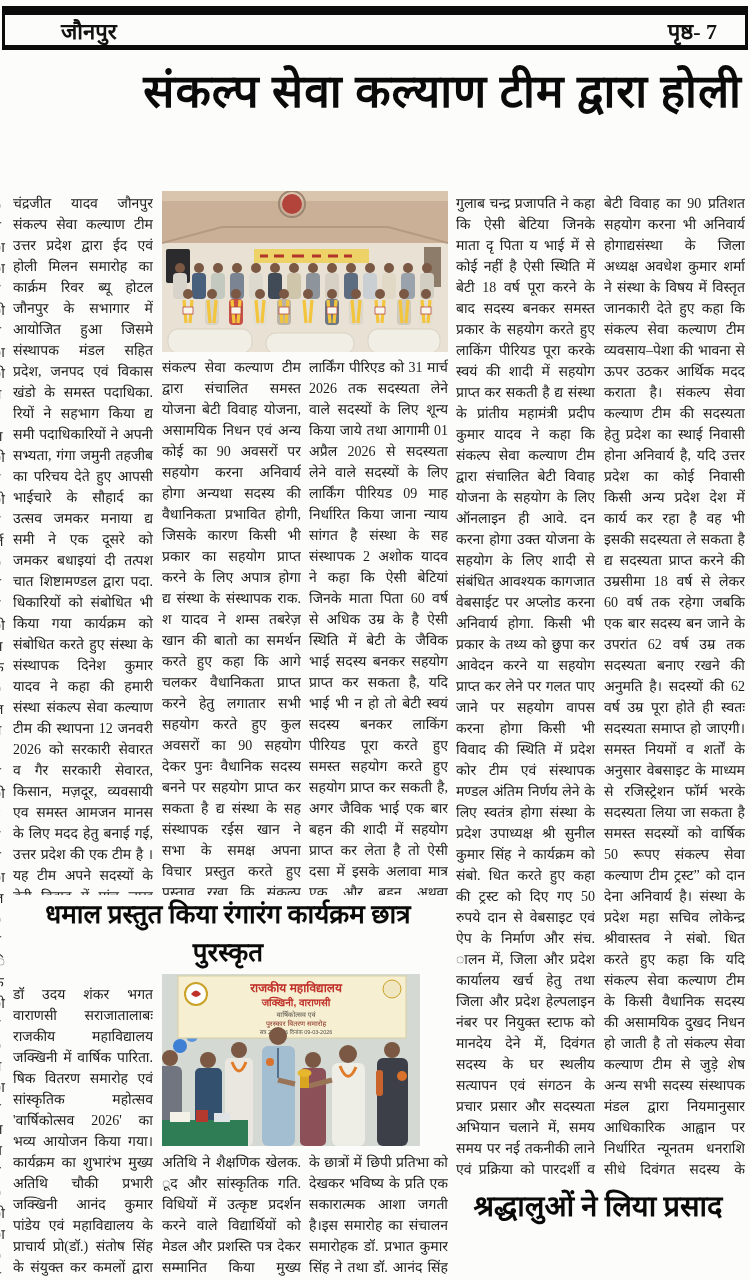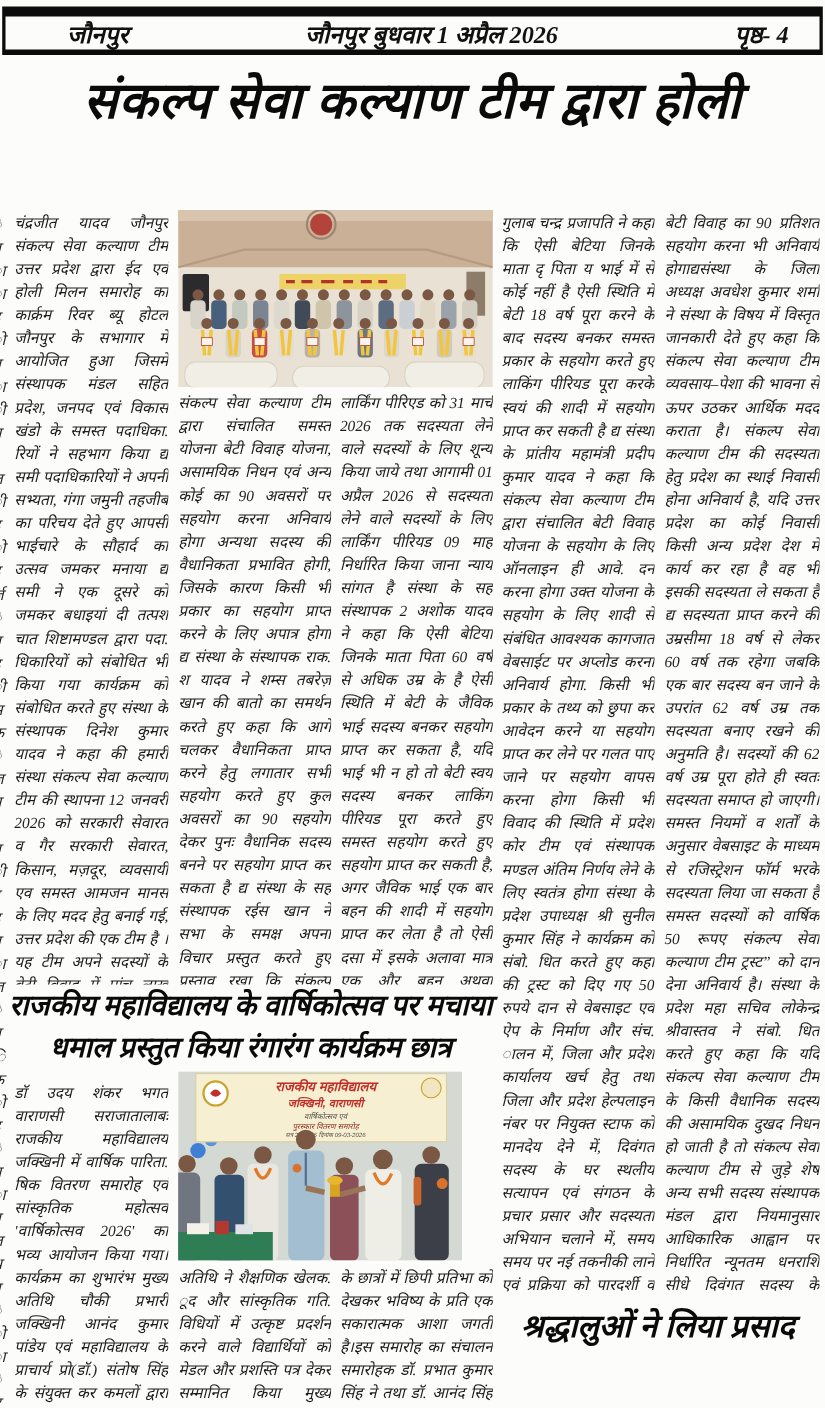--- a/index.html
+++ b/index.html
@@ -4,31 +4,31 @@
 <style>
   :root{
     --paper:#fcfcfa; --ink:#1c1c1c; --headline-ink:#0a0a0a;
     --photo-ceiling:#c9b096; --photo-wall:#e9e2d4; --sash-yellow:#f3c53d;
     --banner-cream:#f6efd2; --banner-red:#c03028; --table-green:#2f7d55;
   }
   html,body{margin:0;padding:0;background:#9a9a9a;}
   .page{
     position:relative; width:750px; height:1280px; margin:0 auto;
     background:var(--paper); overflow:hidden;
-    font-family:"Liberation Serif","DejaVu Serif",serif; color:var(--ink);font-style:italic;
+    font-family:"Liberation Serif","DejaVu Serif",serif; color:var(--ink);
   }
   .masthead{
     position:absolute; top:6px; left:2px; right:2px; height:44px;
     border:3px solid #0b0b0b; border-top-width:9px; border-bottom-width:5px;
     display:flex; align-items:center; justify-content:space-between;
     padding:0 28px 0 56px; box-sizing:border-box;
     font-size:22px; font-weight:600; color:#111;
   }
   .hl1{
-    position:absolute; top:62px; left:8px; width:734px; text-align:center;
+    position:absolute; top:62px; left:8px; width:734px; text-align:right;
     font-size:46px; line-height:60px; font-weight:700; color:var(--headline-ink);
     letter-spacing:1px;
   }
   .hl2{
     position:absolute; left:8px; top:896px; width:440px; text-align:center;
     font-size:26px; line-height:38px; font-weight:700; color:var(--headline-ink);
   }
   .hl3{
     position:absolute; left:450px; top:1183px; width:296px; text-align:center;
     font-size:29px; line-height:47px; font-weight:700; color:var(--headline-ink);
@@ -45,22 +45,21 @@
   .photo{position:absolute; display:block;}
   svg text{font-family:"Liberation Sans","DejaVu Sans",sans-serif;}
 </style>
 </head>
 <body>
 
 <div class="page">
 
   <div class="masthead">
     <span>जौनपुर</span>
-    <span>जौनपुर बुधवार 1 अप्रैल 2026</span>
-    <span>पृष्ठ- 4</span>
+    <span>पृष्ठ- 7</span>
   </div>
 
   <div class="edge">े
 ब
 ा
 ा
 द
 ो
 ब
 ा
@@ -189,21 +188,20 @@
     </g>
   </svg>
 
   <div class="col" style="left:13px; top:193px; width:140px; height:702px;">चंद्रजीत यादव जौनपुर संकल्प सेवा कल्याण टीम उत्तर प्रदेश द्वारा ईद एवं होली मिलन समारोह का कार्क्रम रिवर ब्यू होटल जौनपुर के सभागार में आयोजित हुआ जिसमे संस्थापक मंडल सहित प्रदेश, जनपद एवं विकास खंडो के समस्त पदाधिका. रियों ने सहभाग किया द्य समी पदाधिकारियों ने अपनी सभ्यता, गंगा जमुनी तहजीब का परिचय देते हुए आपसी भाईचारे के सौहार्द का उत्सव जमकर मनाया द्य समी ने एक दूसरे को जमकर बधाइयां दी तत्पश चात शिष्टामण्डल द्वारा पदा. धिकारियों को संबोधित भी किया गया कार्यक्रम को संबोधित करते हुए संस्था के संस्थापक दिनेश कुमार यादव ने कहा की हमारी संस्था संकल्प सेवा कल्याण टीम की स्थापना 12 जनवरी 2026 को सरकारी सेवारत व गैर सरकारी सेवारत, किसान, मज़दूर, व्यवसायी एव समस्त आमजन मानस के लिए मदद हेतु बनाई गई, उत्तर प्रदेश की एक टीम है । यह टीम अपने सदस्यों के बेटी विवाह में पांच लाख तक एवं आकस्मिक निधन पर पच्चास लाख तक का आर्थिक सहयोग करवाती है संस्था के संस्थापक शम्स तबरेज़ खान ने कहा की</div>
   <div class="col" style="left:162px; top:357px; width:139px; height:538px;">संकल्प सेवा कल्याण टीम द्वारा संचालित समस्त योजना बेटी विवाह योजना, असामयिक निधन एवं अन्य कोई का 90 अवसरों पर सहयोग करना अनिवार्य होगा अन्यथा सदस्य की वैधानिकता प्रभावित होगी, जिसके कारण किसी भी प्रकार का सहयोग प्राप्त करने के लिए अपात्र होगा द्य संस्था के संस्थापक राक. श यादव ने शम्स तबरेज़ खान की बातो का समर्थन करते हुए कहा कि आगे चलकर वैधानिकता प्राप्त करने हेतु लगातार सभी सहयोग करते हुए कुल अवसरों का 90 सहयोग देकर पुनः वैधानिक सदस्य बनने पर सहयोग प्राप्त कर सकता है द्य संस्था के सह संस्थापक रईस खान ने सभा के समक्ष अपना विचार प्रस्तुत करते हुए प्रस्ताव रखा कि संकल्प सेवा कल्याण टीम द्वारा संचालित बेटी विवाह योजना में सहयोग लेने के लिए पूर्व नियमानुसार 180 दिन के</div>
   <div class="col" style="left:309px; top:357px; width:139px; height:538px;">लार्किंग पीरिएड को 31 मार्च 2026 तक सदस्यता लेने वाले सदस्यों के लिए शून्य किया जाये तथा आगामी 01 अप्रैल 2026 से सदस्यता लेने वाले सदस्यों के लिए लार्किंग पीरियड 09 माह निर्धारित किया जाना न्याय सांगत है संस्था के सह संस्थापक 2 अशोक यादव ने कहा कि ऐसी बेटियां जिनके माता पिता 60 वर्ष से अधिक उम्र के है ऐसी स्थिति में बेटी के जैविक भाई सदस्य बनकर सहयोग प्राप्त कर सकता है, यदि भाई भी न हो तो बेटी स्वयं सदस्य बनकर लाकिंग पीरियड पूरा करते हुए समस्त सहयोग करते हुए सहयोग प्राप्त कर सकती है, अगर जैविक भाई एक बार बहन की शादी में सहयोग प्राप्त कर लेता है तो ऐसी दसा में इसके अलावा मात्र एक और बहन अथवा अपनी एक ही बेटी के विवाह में सहयोग प्राप्त कर सकेगा संस्था के सह–संस्थापक 3</div>
   <div class="col" style="left:456px; top:193px; width:139px; height:982px;">गुलाब चन्द्र प्रजापति ने कहा कि ऐसी बेटिया जिनके माता दृ पिता य भाई में से कोई नहीं है ऐसी स्थिति में बेटी 18 वर्ष पूरा करने के बाद सदस्य बनकर समस्त प्रकार के सहयोग करते हुए लाकिंग पीरियड पूरा करके स्वयं की शादी में सहयोग प्राप्त कर सकती है द्य संस्था के प्रांतीय महामंत्री प्रदीप कुमार यादव ने कहा कि संकल्प सेवा कल्याण टीम द्वारा संचालित बेटी विवाह योजना के सहयोग के लिए ऑनलाइन ही आवे. दन करना होगा उक्त योजना के सहयोग के लिए शादी से संबंधित आवश्यक कागजात वेबसाईट पर अप्लोड करना अनिवार्य होगा. किसी भी प्रकार के तथ्य को छुपा कर आवेदन करने या सहयोग प्राप्त कर लेने पर गलत पाए जाने पर सहयोग वापस करना होगा किसी भी विवाद की स्थिति में प्रदेश कोर टीम एवं संस्थापक मण्डल अंतिम निर्णय लेने के लिए स्वतंत्र होगा संस्था के प्रदेश उपाध्यक्ष श्री सुनील कुमार सिंह ने कार्यक्रम को संबो. धित करते हुए कहा की ट्रस्ट को दिए गए 50 रुपये दान से वेबसाइट एवं ऐप के निर्माण और संच. ालन में, जिला और प्रदेश कार्यालय खर्च हेतु तथा जिला और प्रदेश हेल्पलाइन नंबर पर नियुक्त स्टाफ को मानदेय देने में, दिवंगत सदस्य के घर स्थलीय सत्यापन एवं संगठन के प्रचार प्रसार और सदस्यता अभियान चलाने में, समय समय पर नई तकनीकी लाने एवं प्रक्रिया को पारदर्शी व आसान बनाने हेतु किया जायेगा द्यसंस्था के प्रदेश संगठन मंत्री ने कार्यक्रम को संबोधित करते हुए कहा कि आकस्मिक निधन पर लॉक इन पीरियड 270 दिन होगा यानी कोई भी सदस्य आकस्मिक निधन पर आर्थिक सहयोग योजना का लाभ पाने क लिये रजिस्ट् रेशन दिनांक से 270 दिन बाद ही मदद पाने का हकदार होगा तथा समस्त सहयोग आकस्मिक निधन</div>
   <div class="col" style="left:604px; top:193px; width:141px; height:982px;">बेटी विवाह का 90 प्रतिशत सहयोग करना भी अनिवार्य होगाद्यसंस्था के जिला अध्यक्ष अवधेश कुमार शर्मा ने संस्था के विषय में विस्तृत जानकारी देते हुए कहा कि संकल्प सेवा कल्याण टीम व्यवसाय–पेशा की भावना से ऊपर उठकर आर्थिक मदद कराता है। संकल्प सेवा कल्याण टीम की सदस्यता हेतु प्रदेश का स्थाई निवासी होना अनिवार्य है, यदि उत्तर प्रदेश का कोई निवासी किसी अन्य प्रदेश देश में कार्य कर रहा है वह भी इसकी सदस्यता ले सकता है द्य सदस्यता प्राप्त करने की उम्रसीमा 18 वर्ष से लेकर 60 वर्ष तक रहेगा जबकि एक बार सदस्य बन जाने के उपरांत 62 वर्ष उम्र तक सदस्यता बनाए रखने की अनुमति है। सदस्यों की 62 वर्ष उम्र पूरा होते ही स्वतः सदस्यता समाप्त हो जाएगी। समस्त नियमों व शर्तों के अनुसार वेबसाइट के माध्यम से रजिस्ट्रेशन फॉर्म भरके सदस्यता लिया जा सकता है समस्त सदस्यों को वार्षिक 50 रूपए संकल्प सेवा कल्याण टीम ट्रस्ट” को दान देना अनिवार्य है। संस्था के प्रदेश महा सचिव लोकेन्द्र श्रीवास्तव ने संबो. धित करते हुए कहा कि यदि संकल्प सेवा कल्याण टीम के किसी वैधानिक सदस्य की असामयिक दुखद निधन हो जाती है तो संकल्प सेवा कल्याण टीम से जुड़े शेष अन्य सभी सदस्य संस्थापक मंडल द्वारा नियमानुसार आधिकारिक आह्वान पर निर्धारित न्यूनतम धनराशि सीधे दिवंगत सदस्य के नॉमिनी के बैंक खाते में आर्थिक सहयोग भेजेंगे। आर्थिक सहयोग भेजकर वेबसाइट पर ट्रांजेक्शन डिटेल्स भरते हुए ट्रांजेक्शन रसीद अपलोड करना भी अनिवार्य है। वर्तमान में आर्थिक सह योग प्रति सदस्य न्यूनतम 50 रूपए निर्धारित किया जा रहा है। सदस्य संख्या के अनुसार प्रति सदस्य न्यूनतम धनरा. शि घटाने या बढ़ने का अधिकार संस्था पक मंडल के पास सुरक्षित रहेगा।</div>
 
   <div class="hl2">
-    <span style="display:block">राजकीय महाविद्यालय के वार्षिकोत्सव पर मचाया</span>
     <span style="display:block">धमाल प्रस्तुत किया रंगारंग कार्यक्रम छात्र पुरस्कृत</span>
   </div>
 
   <svg class="photo" style="left:162px; top:974px;" width="258" height="172" viewBox="0 0 258 172" role="img">
     <rect width="258" height="172" fill="#d4dad3"></rect>
     <circle cx="18" cy="72" r="7" fill="#3f7fd4"></circle>
     <circle cx="30" cy="62" r="6" fill="#5b93de"></circle>
     <g>
       <rect x="16" y="2" width="228" height="62" fill="var(--banner-cream)" stroke="#d9cf9f"></rect>
       <circle cx="34" cy="20" r="11" fill="#fff" stroke="#c9a227" stroke-width="2"></circle>

